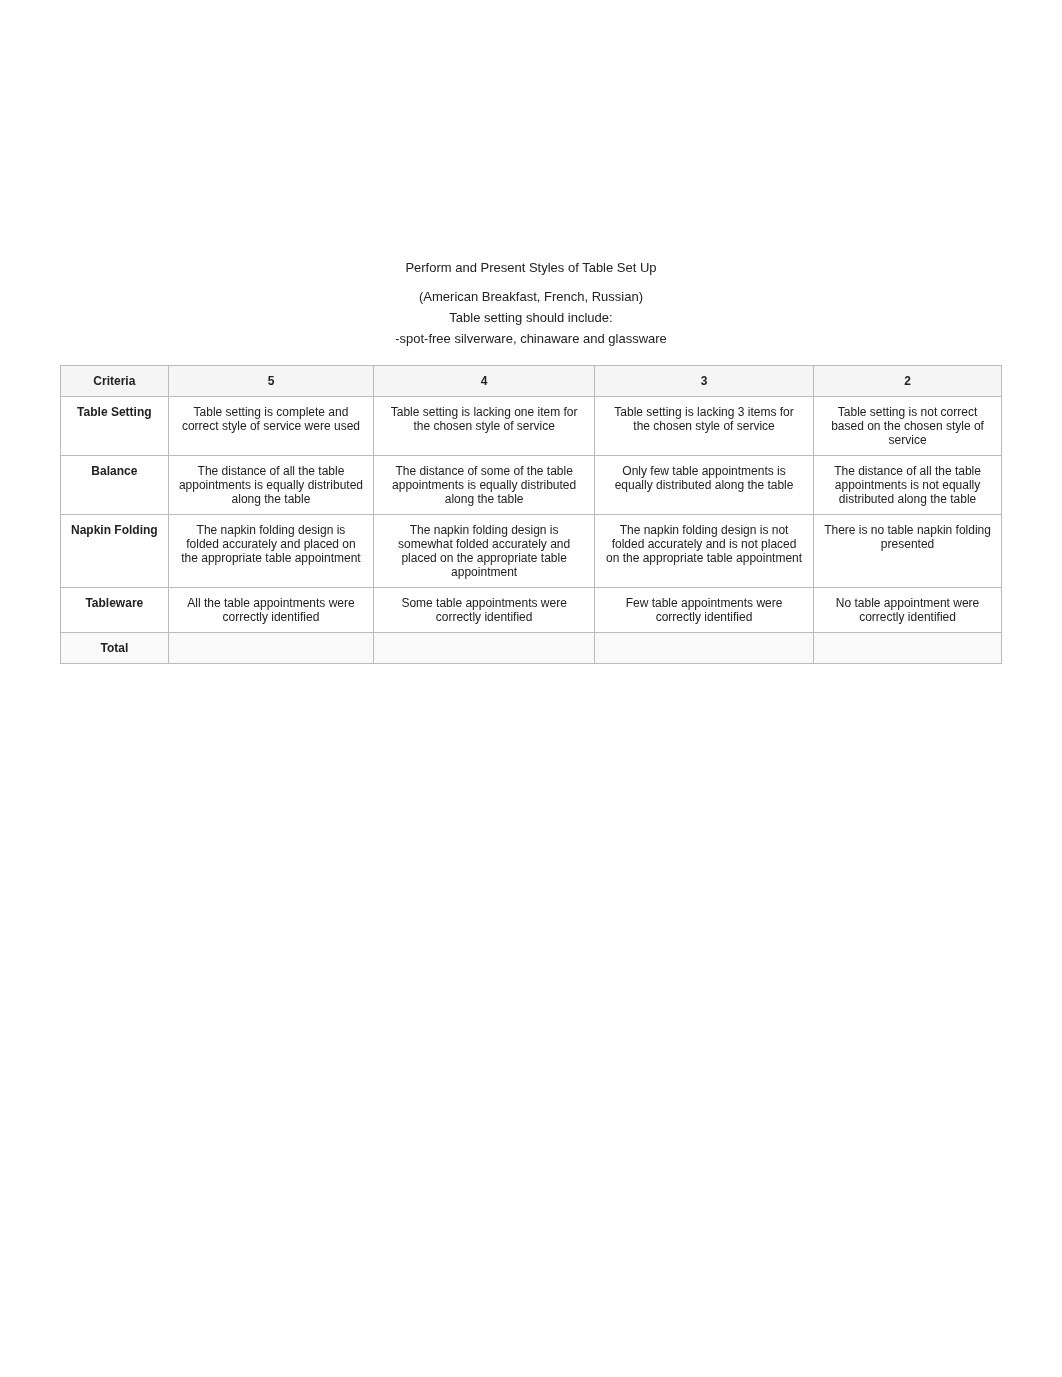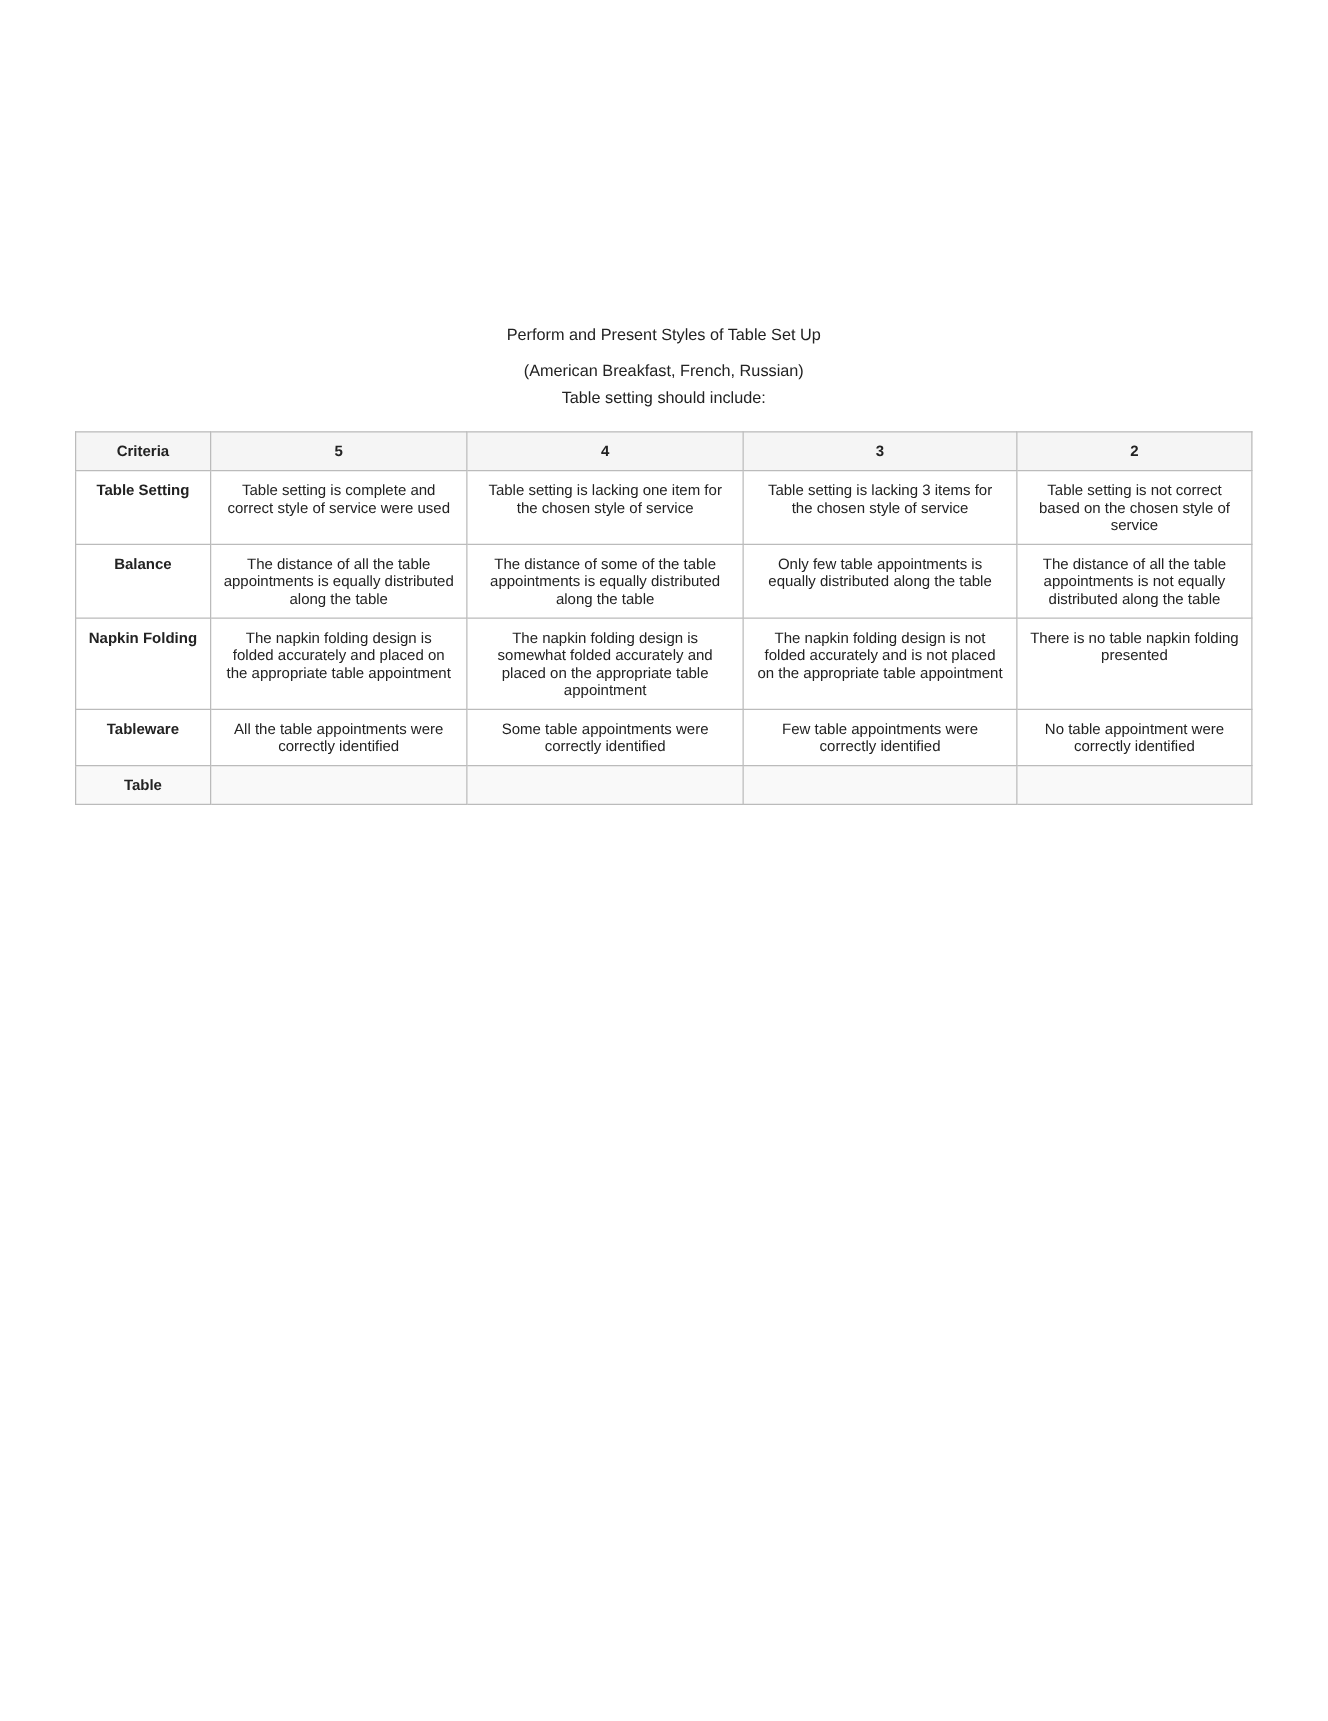--- a/index.html
+++ b/index.html
@@ -63,20 +63,21 @@
 </head>
 <body>
 
 <div class="top-spacer"></div>
 
 <div class="title">Perform and Present Styles of Table Set Up</div>
 
 <div class="description-block">
   <div>(American Breakfast, French, Russian)</div>
   <div>Table setting should include:</div>
+  <div>-spot-free silverware, chinaware and glassware</div>
 </div>
 
 <table>
   <thead>
     <tr>
       <th>Criteria</th>
       <th>5</th>
       <th>4</th>
       <th>3</th>
       <th>2</th>
@@ -105,20 +106,20 @@
       <td>There is no table napkin folding presented</td>
     </tr>
     <tr>
       <td>Tableware</td>
       <td>All the table appointments were correctly identified</td>
       <td>Some table appointments were correctly identified</td>
       <td>Few table appointments were correctly identified</td>
       <td>No table appointment were correctly identified</td>
     </tr>
     <tr class="total-row">
-      <td>Table</td>
+      <td>Total</td>
       <td></td>
       <td></td>
       <td></td>
       <td></td>
     </tr>
   </tbody>
 </table>
 
 </body></html>

